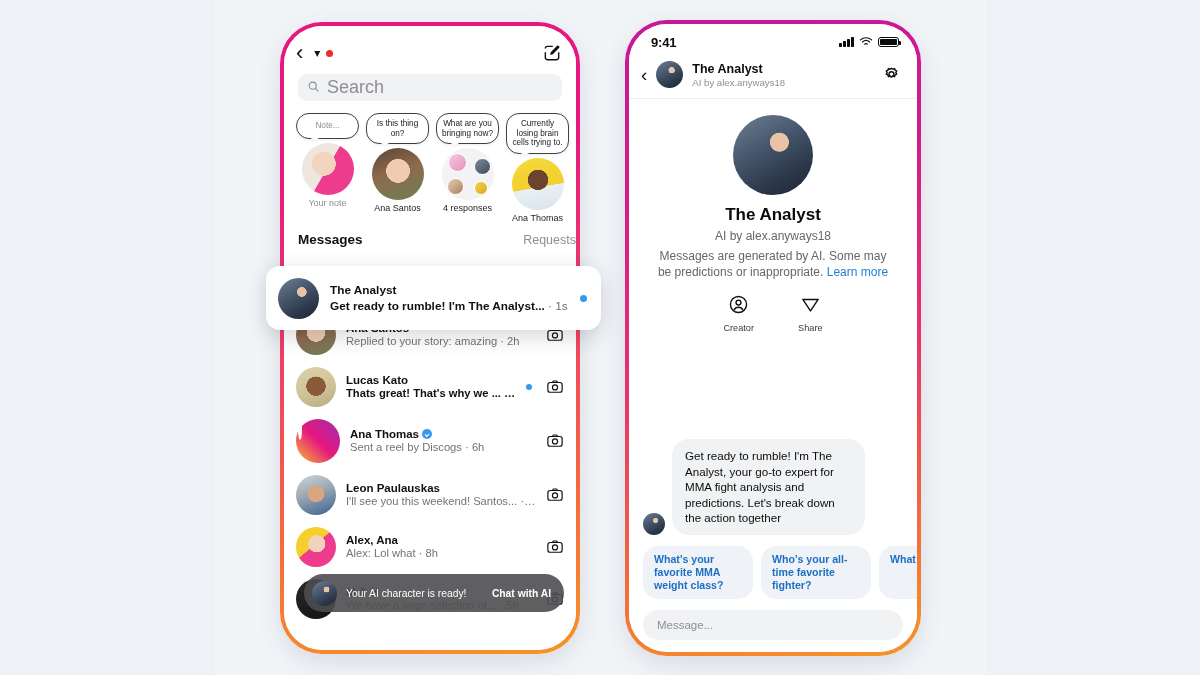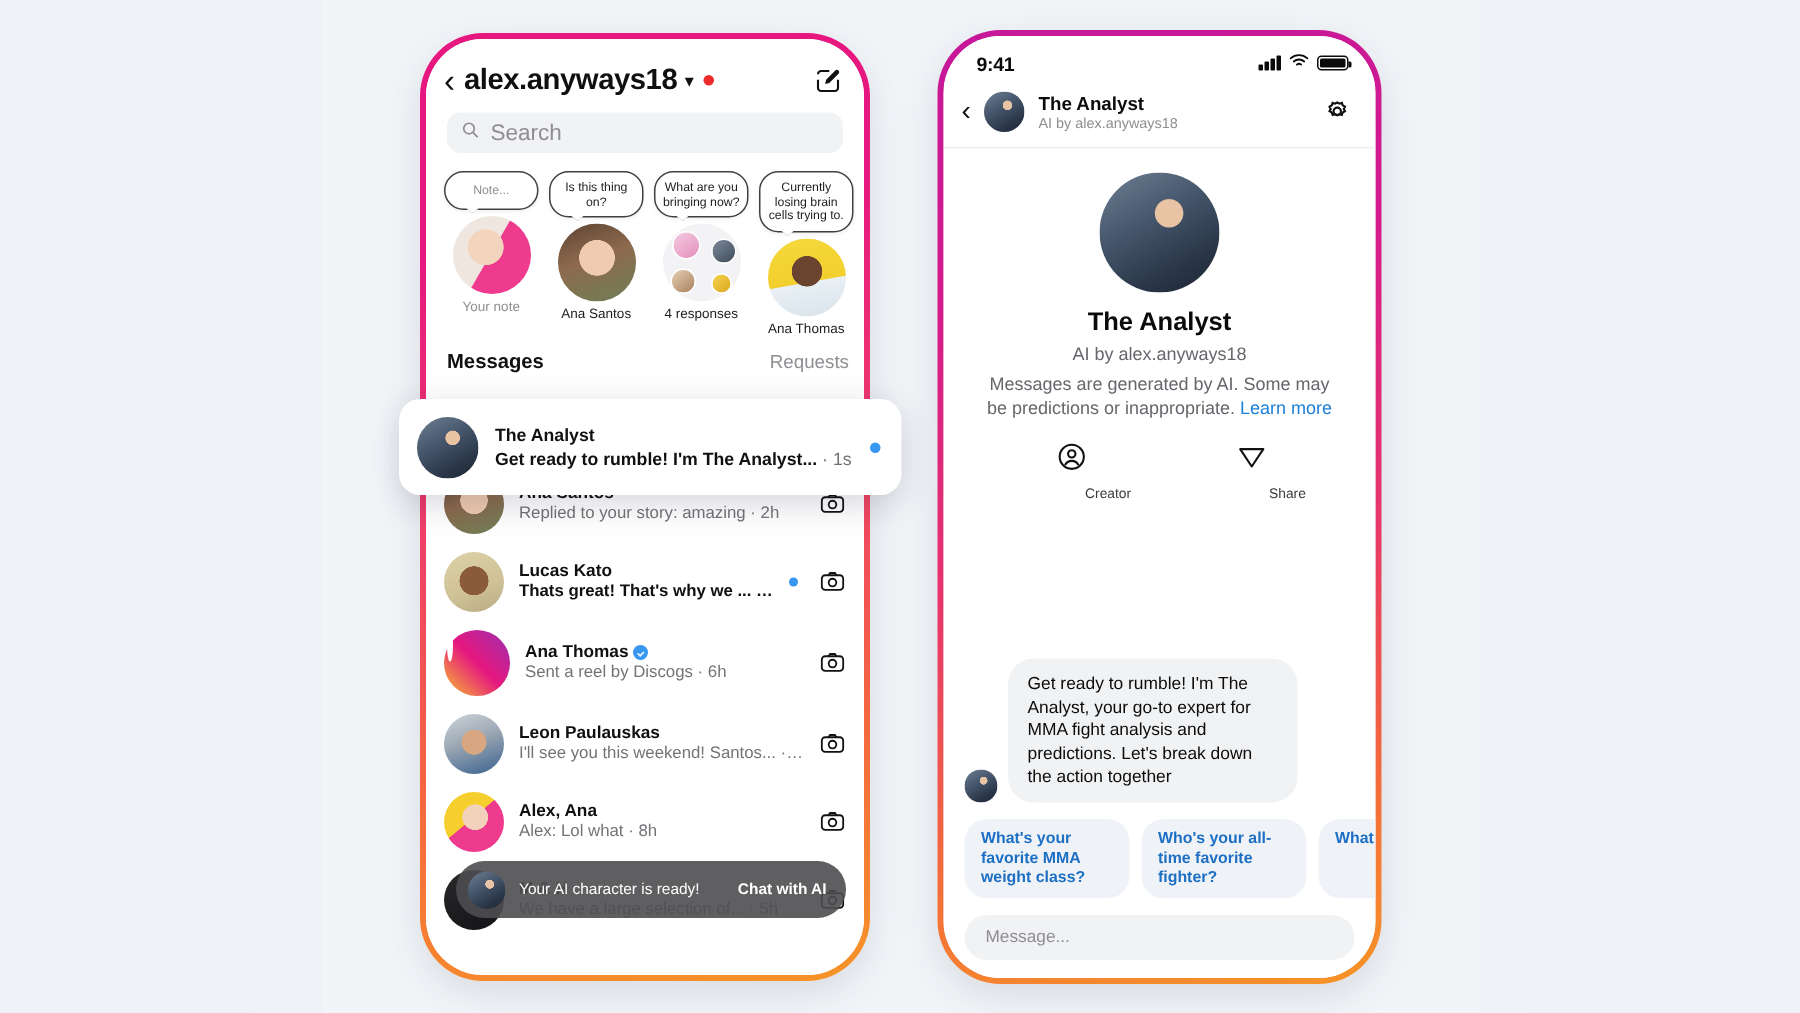--- a/index.html
+++ b/index.html
@@ -39,21 +39,21 @@
   .l-back { font-size:22px; line-height:1; color:#111; margin-right:6px; font-weight:400; }
   .l-user { font-size:19.5px; font-weight:700; color:#101010; letter-spacing:-0.3px; }
   .l-chev { font-size:12px; color:#111; margin-left:5px; }
   .l-dot  { width:7px; height:7px; border-radius:50%; background:#ED2B2B; margin-left:6px; }
   .l-edit { margin-left:auto; width:20px; height:20px; }
 
   .l-search {
     margin:4px 14px 0 14px; height:27px; background:#f1f2f4; border-radius:9px;
     display:flex; align-items:center; padding:0 9px; gap:7px;
   }
-  .l-search .ph { font-size:15px; color:#8e8e93; }
+  .l-search .ph { font-size:18px; color:#8e8e93; }
 
   .notes { display:flex; gap:7px; padding:12px 0 0 12px; overflow:hidden; }
   .note { width:63px; flex:0 0 auto; text-align:center; position:relative; }
   .bubble {
     background:#fff; border:1px solid #404040; border-radius:13px;
     font-size:8.2px; line-height:9.6px; color:#1c1c1e; padding:5px 5px;
     min-height:26px; display:flex; align-items:center; justify-content:center;
     position:relative; box-shadow:0 1px 3px rgba(0,0,0,0.07); margin-bottom:4px;
   }
   .bubble.placeholder { color:#8e8e93; }
@@ -66,21 +66,21 @@
   .note .nm { font-size:9px; color:#1c1c1e; margin-top:3px; white-space:nowrap; }
   .note .nm.muted { color:#8e8e93; }
 
   .resp-grp { width:52px; height:52px; border-radius:50%; background:#f3f3f5; margin:0 auto; position:relative; }
   .resp-grp .a { position:absolute; border-radius:50%; border:1.5px solid #fff; background-size:cover; background-position:center;}
   .resp-grp .a1 { width:19px;height:19px; left:6px;  top:5px; }
   .resp-grp .a2 { width:17px;height:17px; right:3px; top:10px;}
   .resp-grp .a3 { width:17px;height:17px; left:5px;  bottom:5px;}
   .resp-grp .a4 { width:14px;height:14px; right:6px; bottom:5px;}
 
-  .msg-head { display:flex; align-items:baseline; padding:9px 10px 6px 14px; }
+  .msg-head { display:flex; align-items:baseline; padding:9px 0 6px 14px; }
   .msg-head .t { font-size:13.5px; font-weight:700; color:#111; }
   .msg-head .r { margin-left:auto; font-size:12.5px; color:#8e8e93; }
 
   .conv { display:flex; align-items:center; padding:6px 12px; gap:10px; }
   .conv .avatar { width:40px; height:40px; }
   .conv .ringw { width:44px;height:44px;border-radius:50%;padding:2px;flex:0 0 auto;
     background:linear-gradient(45deg,#f7c02d,#e6177f,#9b2fae); }
   .conv .ringw .avatar { width:40px;height:40px;border:2px solid #fff; }
   .conv .txt { min-width:0; flex:1; }
   .conv .n  { font-size:11.5px; font-weight:700; color:#101010; display:flex; align-items:center; gap:3px;}
@@ -138,21 +138,21 @@
 
   .r-profile { text-align:center; padding:16px 24px 0 24px; }
   .r-profile .big { width:80px;height:80px;border-radius:50%;margin:0 auto 10px auto;
     background-size:cover;background-position:center; }
   .r-profile .t { font-size:17px; font-weight:700; color:#0b0b0b; }
   .r-profile .by { font-size:12px; color:#66666c; margin-top:4px; }
   .r-profile .dis { font-size:12px; color:#66666c; line-height:16px; margin-top:5px; }
   .r-profile .dis a { color:#1d7fd8; text-decoration:none; }
   .r-actions { display:flex; justify-content:center; gap:44px; margin-top:14px; }
   .r-actions .it { text-align:center; }
-  .r-actions .lb { font-size:9.2px; color:#3a3a3e; margin-top:4px;margin-left:48px; }
+  .r-actions .lb { font-size:9.2px; color:#3a3a3e; margin-top:4px; }
 
   .r-spacer { flex:1; }
   .r-msg { display:flex; align-items:flex-end; gap:7px; padding:0 16px 0 14px; }
   .r-msg .avatar { width:22px;height:22px; }
   .r-msg .bub { background:#f1f2f4; border-radius:17px; padding:9px 13px;
     font-size:11.6px; line-height:15.6px; color:#0b0b0b; max-width:193px; }
 
   .chips { display:flex; gap:8px; padding:11px 0 0 14px; overflow:hidden; }
   .chip { background:#eff3f7; border-radius:15px; padding:7px 11px;
     font-size:10.6px; line-height:13px; font-weight:700; color:#1d6fc4;
@@ -195,21 +195,20 @@
 <div id="stage">
 
   <div class="backdrop"></div>
 
   <div class="phone" id="phone-left">
     <div class="phone-inner">
       <div id="lp">
 
         <div class="l-header">
           <span class="l-back">‹</span>
-          <span class="l-user">alex.anyways18</span>
           <span class="l-chev">▾</span>
           <span class="l-dot"></span>
           <span class="l-edit">
             <svg viewBox="0 0 24 24" width="20" height="20" fill="none" stroke="#111" stroke-width="1.7">
               <path d="M4 6.5A2.5 2.5 0 0 1 6.5 4H13"></path>
               <path d="M20 11v6.5A2.5 2.5 0 0 1 17.5 20h-11A2.5 2.5 0 0 1 4 17.5V11"></path>
               <path d="M17.8 3.6a1.8 1.8 0 0 1 2.6 2.5L13 13.5l-3.3.8.8-3.3z" fill="#111" stroke="none"></path>
             </svg>
           </span>
         </div>

